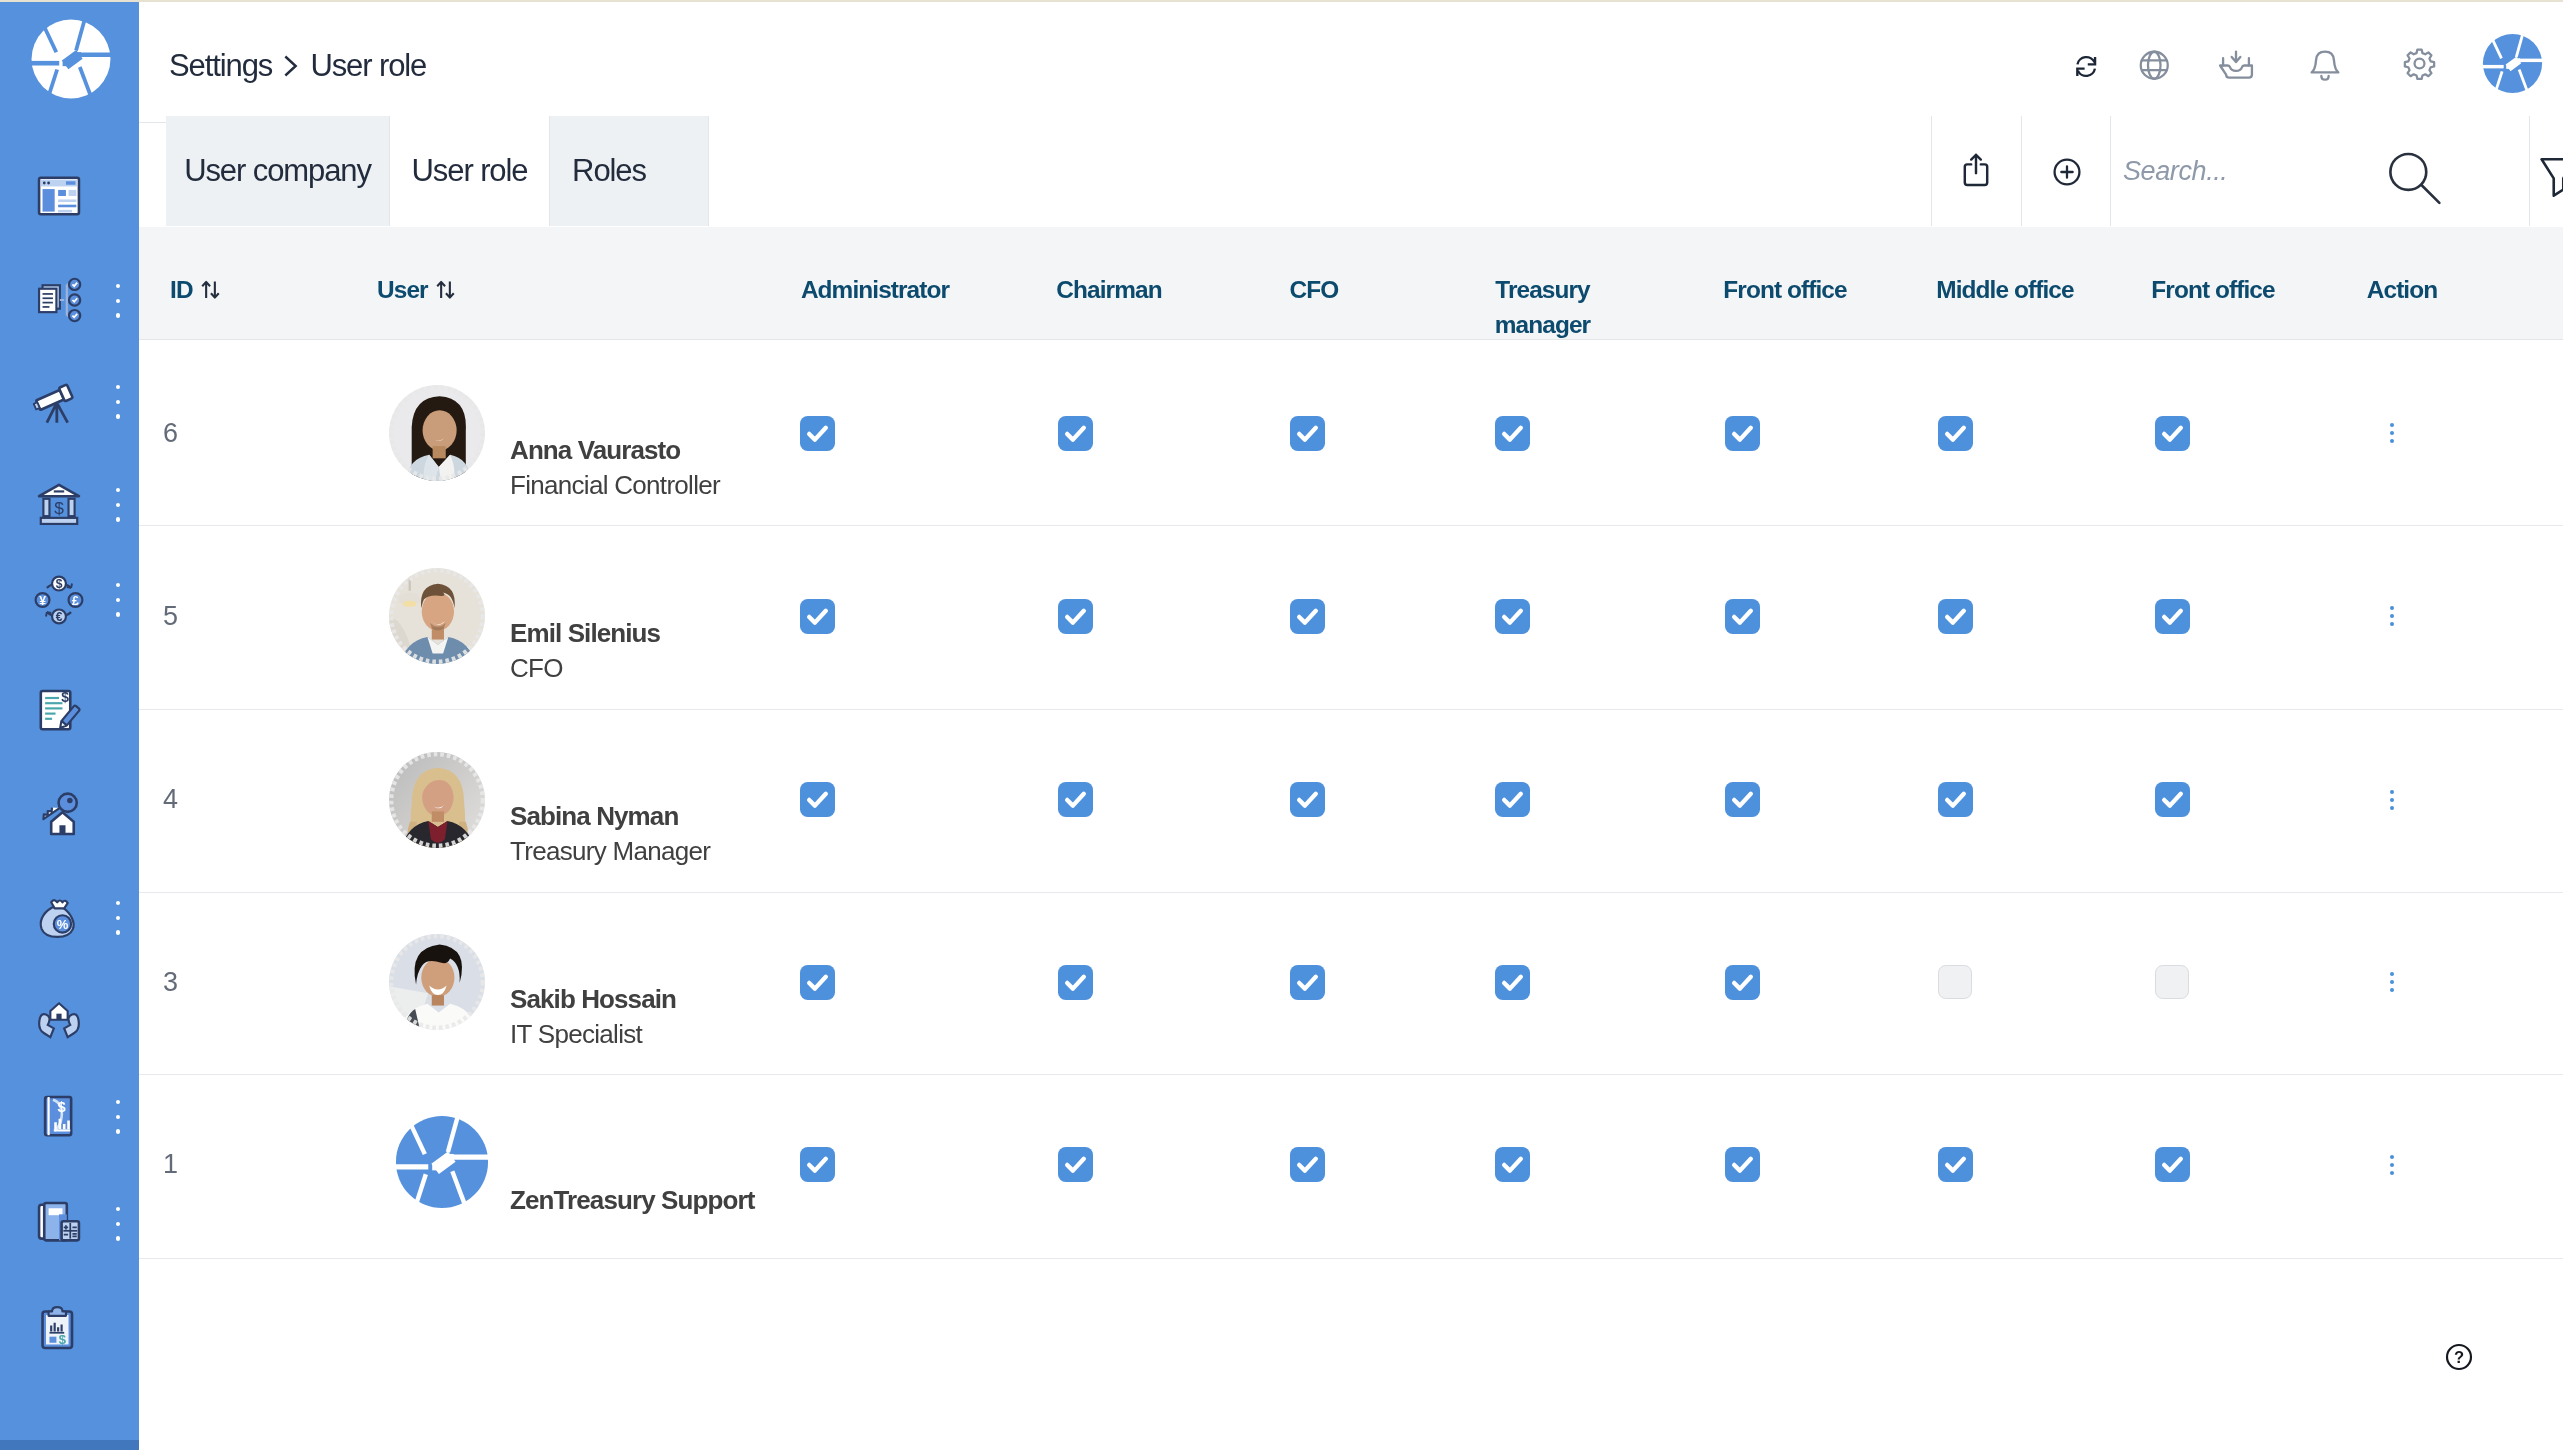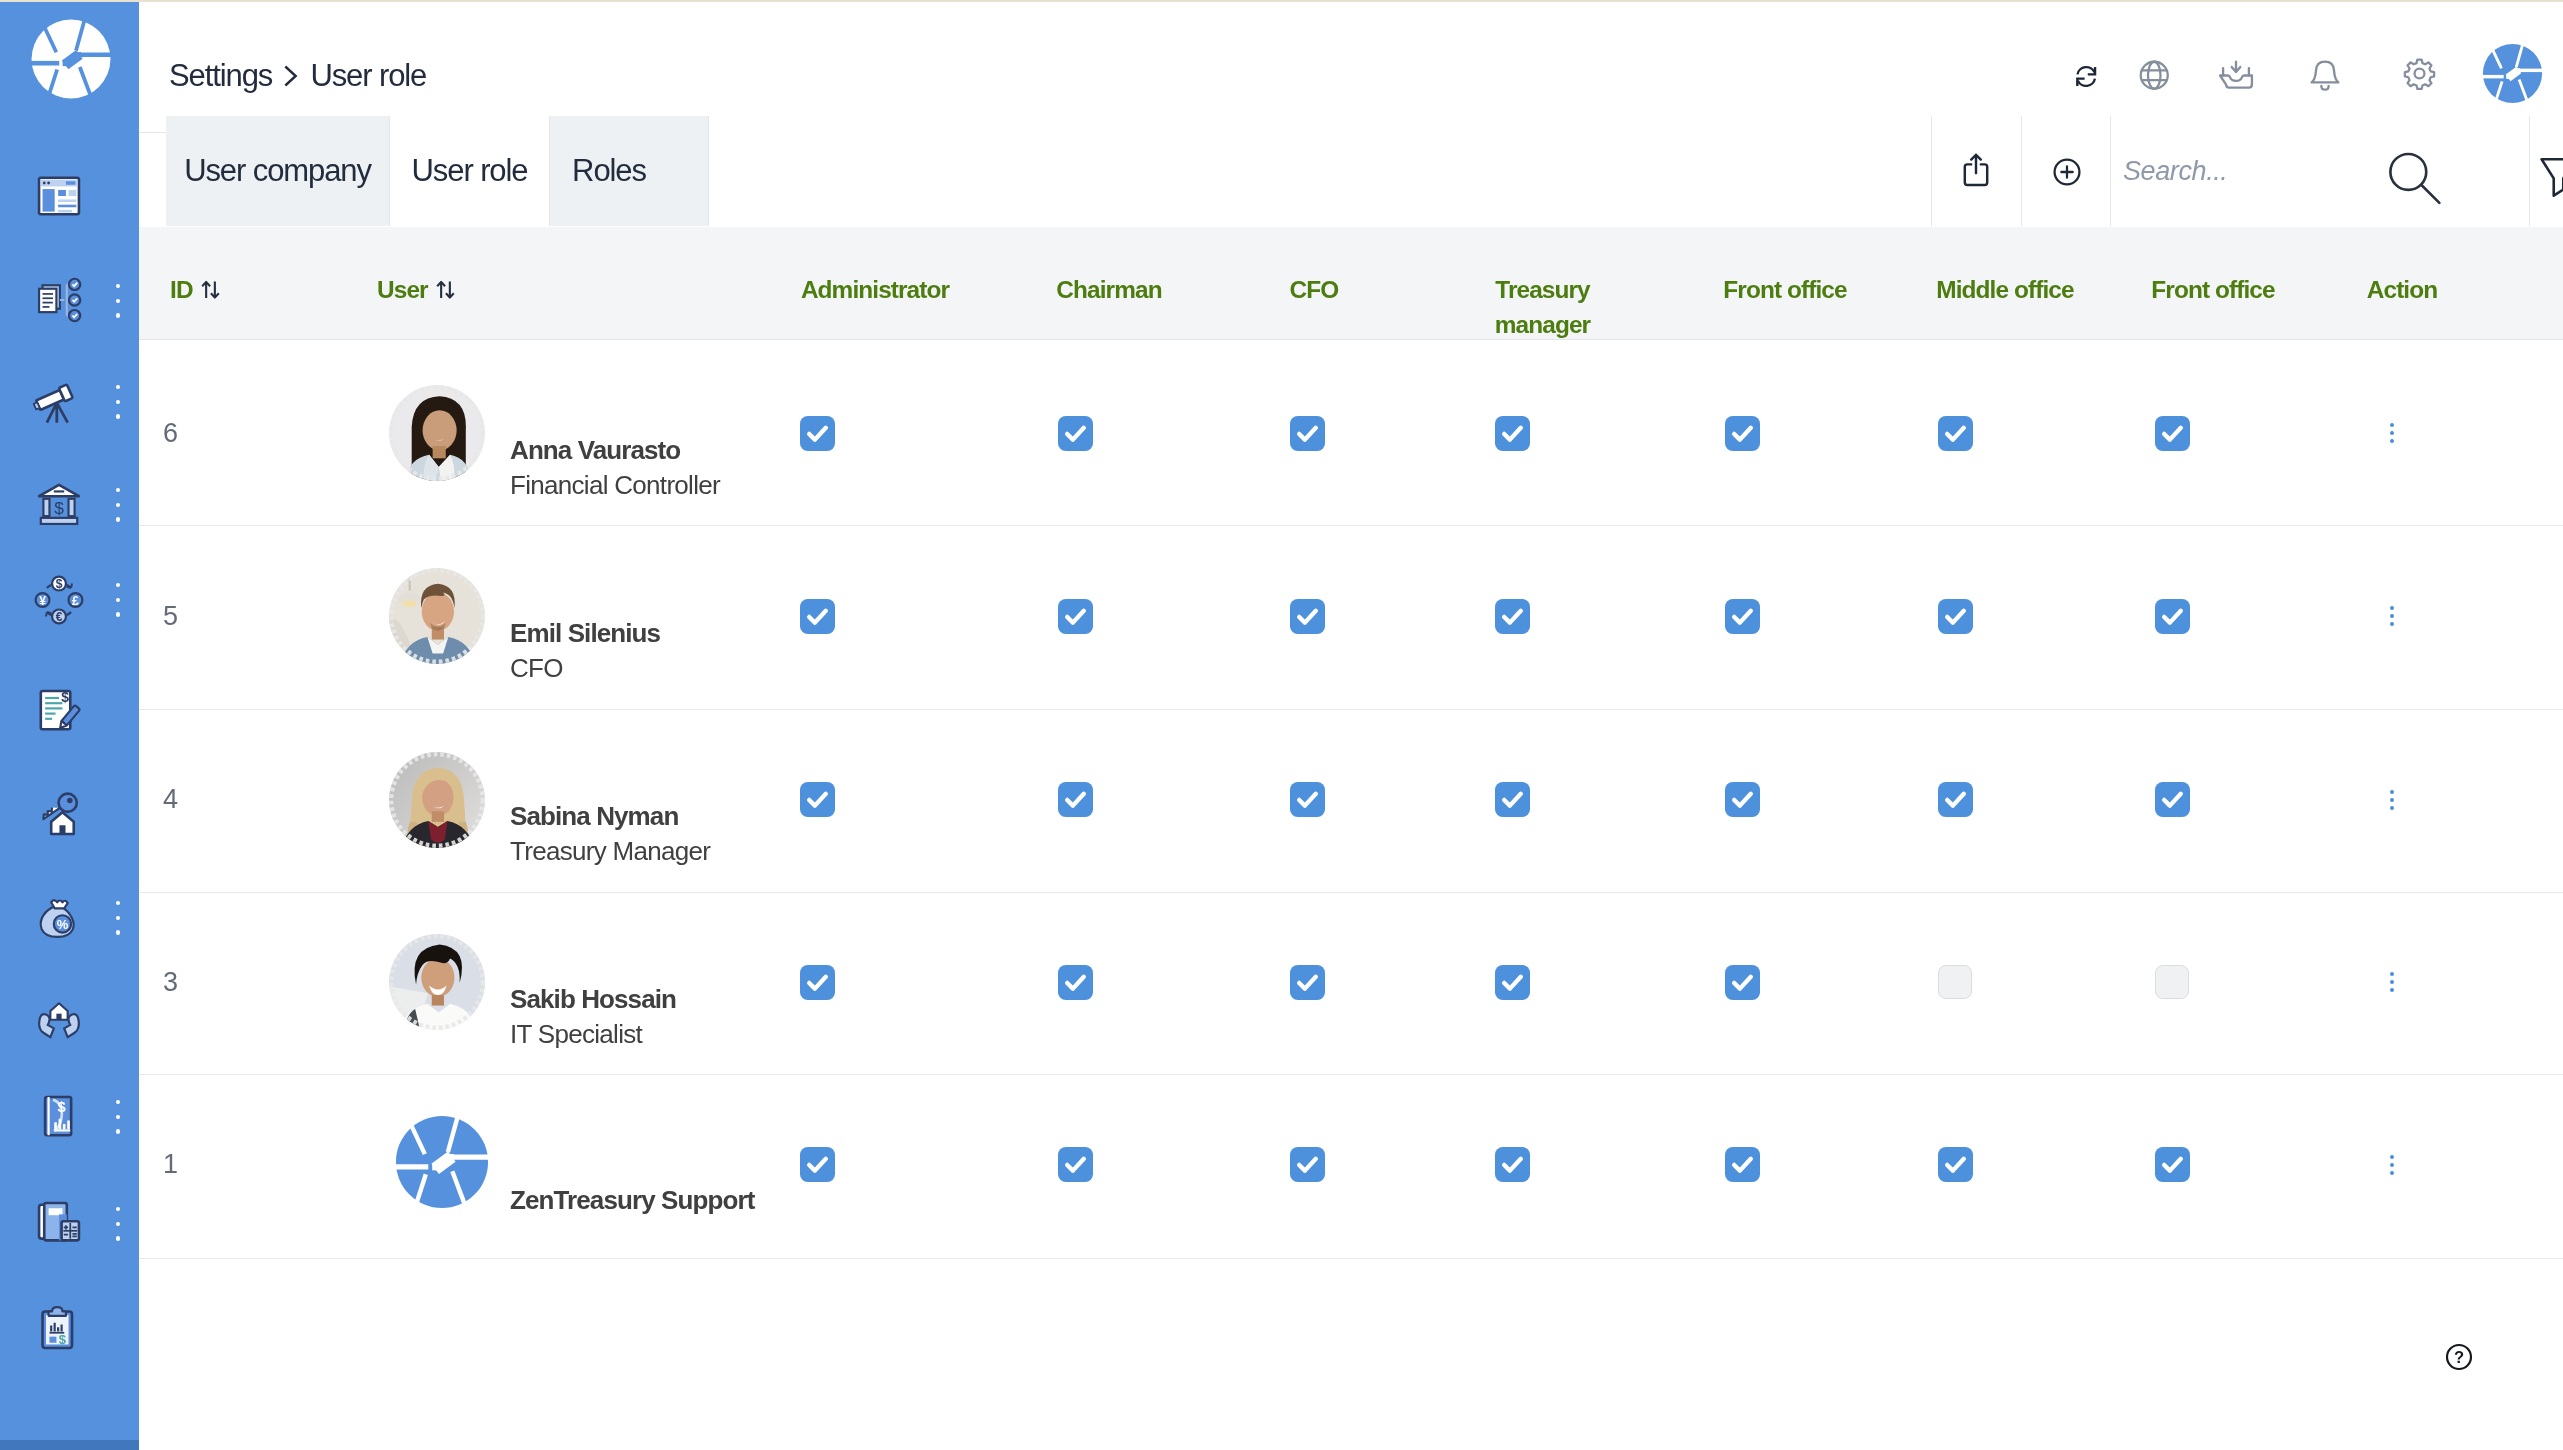--- a/index.html
+++ b/index.html
@@ -3,28 +3,28 @@
 <meta charset="utf-8">
 <style>
   html,body{margin:0;padding:0;}
   body{width:2563px;height:1451px;position:relative;font-family:"Liberation Sans",sans-serif;background:#fff;overflow:hidden;}
   .abs{position:absolute;}
   .topstrip{left:0;top:0;width:2563px;height:1.7px;background:#e7e1d2;}
   .sidebar{left:0;top:1.7px;width:139px;height:1449px;background:#5591dc;}
   .sbicon{position:absolute;left:33px;width:52px;height:52px;}
   .sbdots{position:absolute;left:116px;width:5.2px;}
   .sbdots i{display:block;width:4.4px;height:4.4px;border-radius:50%;background:#fff;margin:0 0 10.5px 0;}
-  .topbar{left:139px;top:19px;width:2424px;height:113px;background:#fff;border-bottom:1.3px solid #e4e7ea;}
+  .topbar{left:139px;top:9px;width:2424px;height:113px;background:#fff;border-bottom:1.3px solid #e4e7ea;}
   .crumb{position:absolute;left:30px;top:0;height:113px;display:flex;align-items:center;font-size:31px;letter-spacing:-1.1px;color:#232c3d;}
   .tabrow{left:139px;top:116px;width:2424px;height:110px;background:#fff;margin-left:27px;}
   .tab{position:absolute;top:0;height:110px;display:flex;align-items:center;justify-content:center;font-size:31px;letter-spacing:-1.1px;color:#232c3d;box-sizing:border-box;white-space:nowrap;}
   .tgray{background:#eef1f4;}
   .vline{position:absolute;top:0;width:1.3px;height:110px;background:#e4e7ea;}
   .thead{left:139px;top:227px;width:2424px;height:112px;background:#f3f5f7;border-bottom:1.3px solid #e3e6e9;}
-  .hlab{position:absolute;top:45px;line-height:35px;font-weight:bold;font-size:24.4px;letter-spacing:-0.9px;color:#4d7c0f;white-space:nowrap;}
+  .hlab{position:absolute;top:45px;line-height:35px;font-weight:bold;font-size:24.4px;letter-spacing:-0.9px;color:#0c4a6e;white-space:nowrap;}
   .hlabc{text-align:center;}
   .row{position:absolute;left:139px;width:2424px;background:#fff;border-bottom:1.3px solid #e7e9ec;}
   .idnum{position:absolute;left:7px;width:49px;text-align:center;font-size:27px;color:#646b78;line-height:35px;}
   .nm{position:absolute;left:371px;font-size:26px;letter-spacing:-0.9px;color:#404040;line-height:35px;white-space:nowrap;margin-top:31px;}
   .nm b{font-weight:bold;}
   .nm .rl{letter-spacing:-0.7px;}
   .cb{position:absolute;width:35px;height:35px;border-radius:7.8px;background:#4d90dc;}
   .cbu{position:absolute;width:32px;height:32px;border-radius:7.8px;background:#f0f1f3;border:1.3px solid #d9dce0;}
   .dots3{position:absolute;width:4.4px;}
   .dots3 i{display:block;width:4.4px;height:4.4px;border-radius:50%;background:#4a90d9;margin:0 0 3.5px 0;}

